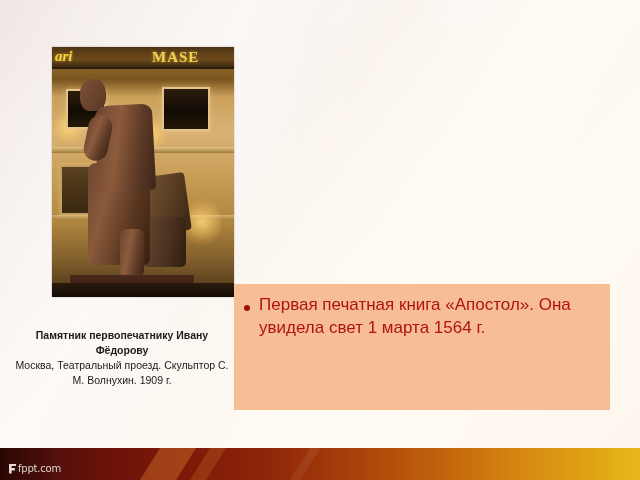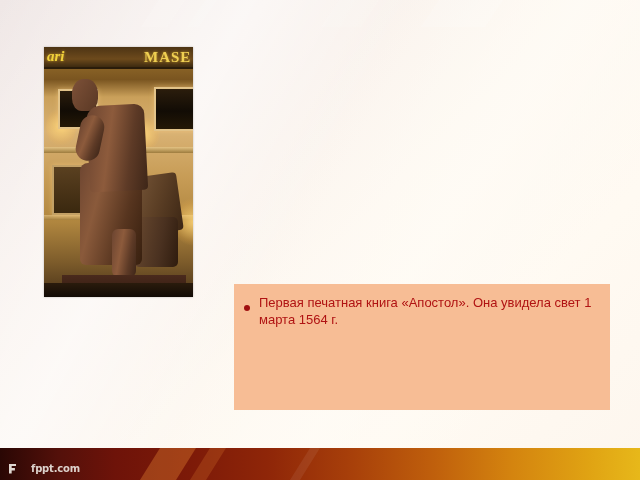--- a/index.html
+++ b/index.html
@@ -87,27 +87,26 @@
   }
   .band-bottom .b1 { left: 150px; width: 36px; background: rgba(255,160,60,0.30); }
   .band-bottom .b2 { left: 200px; width: 16px; background: rgba(255,160,60,0.18); }
   .band-bottom .b3 { left: 300px; width: 10px; background: rgba(255,255,255,0.07); }
 
   .watermark {
     position: absolute;
     left: 7px; bottom: 6px;
     display: flex;
     align-items: center;
-    gap: 14px;
+    gap: 1px;
     color: #e9e2dc;
     font-size: 10px;
     font-family: "DejaVu Sans", sans-serif;
     letter-spacing: -0.2px;
     opacity: 0.92;
-    font-weight: bold;
   }
   .watermark .wm-mark {
     display: inline-block;
     width: 9px; height: 10px;
     background: #efe9e3;
     margin-right: 1px;
     clip-path: polygon(22% 0, 100% 0, 100% 26%, 52% 26%, 52% 46%, 88% 46%, 88% 70%, 52% 70%, 52% 100%, 22% 100%);
   }
 
   
@@ -121,22 +120,22 @@
     color: #111111;
     font-family: "Liberation Sans", sans-serif;
     font-weight: 400;
     letter-spacing: -0.2px;
   }
   .title .accent { color: #c00000; }
 
   
   .photo-frame {
     position: absolute;
-    left: 44px; top: 47px;
-    width: 149px; height: 250px;
+    left: 52px; top: 47px;
+    width: 182px; height: 250px;
     overflow: hidden;
     background: #140d09;
     box-shadow: 0 0 2px rgba(0,0,0,0.25);
   }
   .photo-inner { position: absolute; inset: 0; }
 
   
   .facade {
     position: absolute; left: 0; top: 0; right: 0; bottom: 0;
     background:
@@ -242,21 +241,21 @@
   }
   .bullet-dot {
     flex: 0 0 auto;
     width: 6px; height: 6px;
     border-radius: 50%;
     background: #a01010;
     margin-top: 11px;
   }
   .bullet-text {
     color: #b01313;
-    font-size: 13px;
+    font-size: 17px;
     line-height: 1.33;
     font-family: "Liberation Sans", sans-serif;
   }
 </style>
 </head>
 <body>
 
 <div class="slide">
 
   <div class="band-top">
@@ -290,20 +289,24 @@
         <div class="st-part st-body"></div>
         <div class="st-part st-armL"></div>
         <div class="st-part st-legR"></div>
         <div class="st-head"></div>
       </div>
       <div class="pedestal"></div>
       <div class="ground"></div>
     </div>
   </div>
 
+  <div class="caption">
+    <span class="cap-strong">Памятник первопечатнику Ивану Фёдорову</span>
+    <span class="cap-normal">Москва, Театральный проезд. Скульптор С. М. Волнухин. 1909 г.</span>
+  </div>
 
   <div class="content-box">
     <div class="bullet-row">
       <span class="bullet-dot"></span>
       <span class="bullet-text">Первая печатная книга «Апостол». Она увидела свет 1 марта 1564 г.</span>
     </div>
   </div>
 
   <div class="band-bottom">
     <div class="streak b1"></div>

